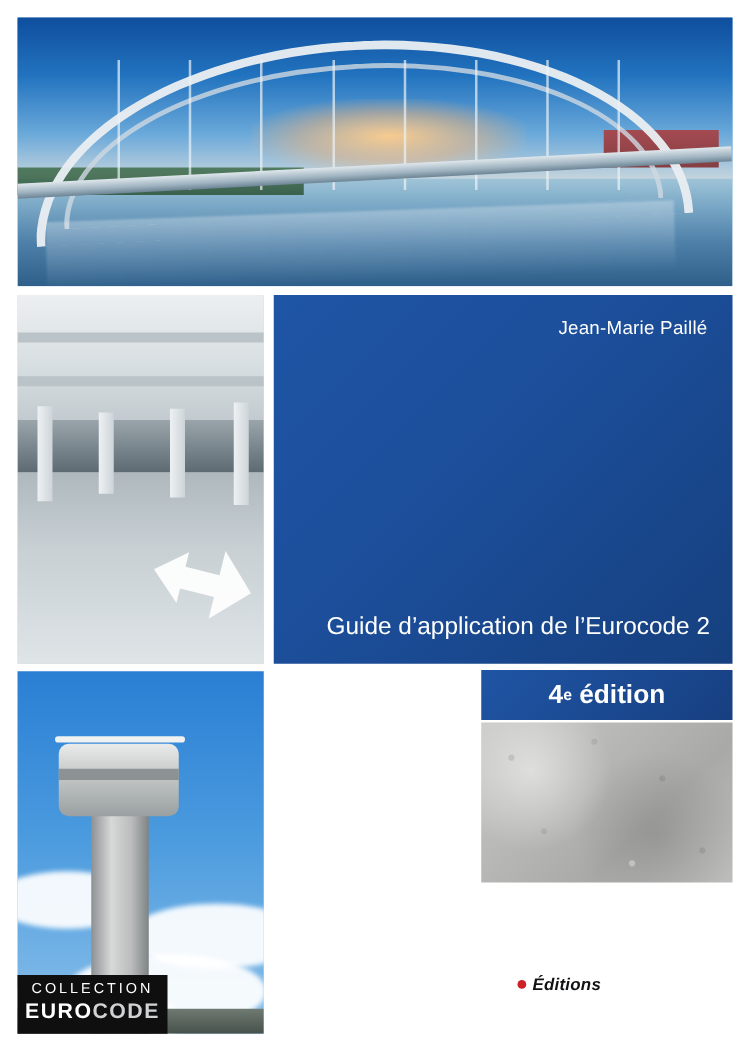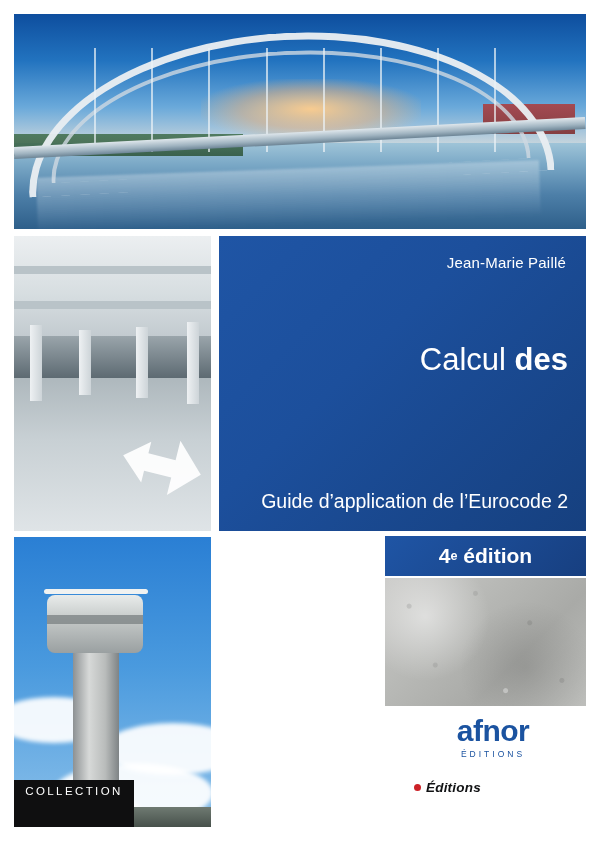--- a/index.html
+++ b/index.html
@@ -433,43 +433,39 @@
     <div class="tw-shaft"></div>
     <div class="tw-head"></div>
     <div class="tw-band"></div>
     <div class="tw-rail"></div>
     <div class="tw-base"></div>
   </div>
 
   <div class="panel-title">
     <div class="author">Jean-Marie Paillé</div>
     <div class="title-main">
-      <div>
-        <span>Calcul </span><span class="bold">des</span>
-      </div>
     </div>
     <div class="subtitle">Guide d’application de l’Eurocode 2</div>
   </div>
 
   <div class="edition-band">
     <span>4</span><sup>e</sup>&nbsp;<span>édition</span>
   </div>
 
   <div class="photo-concrete">
     <div class="concrete-grain"></div>
   </div>
 
   <div class="collection-badge">
     <div class="collection-word">COLLECTION</div>
-  </div>
-
-  <div class="logo-afnor">
-    <div class="afnor-mark">afnor</div>
-    <div class="afnor-sub">ÉDITIONS</div>
-  </div>
+    <div class="eurocode-word">
+      <span class="euro">EURO</span><span class="code">CODE</span>
+    </div>
+  </div>
+
 
   <div class="logo-eyrolles">
     <div class="eyrolles-top">
       <span class="eyr-dot"></span>
       <span>Éditions</span>
     </div>
   </div>
 
 </div>
 

